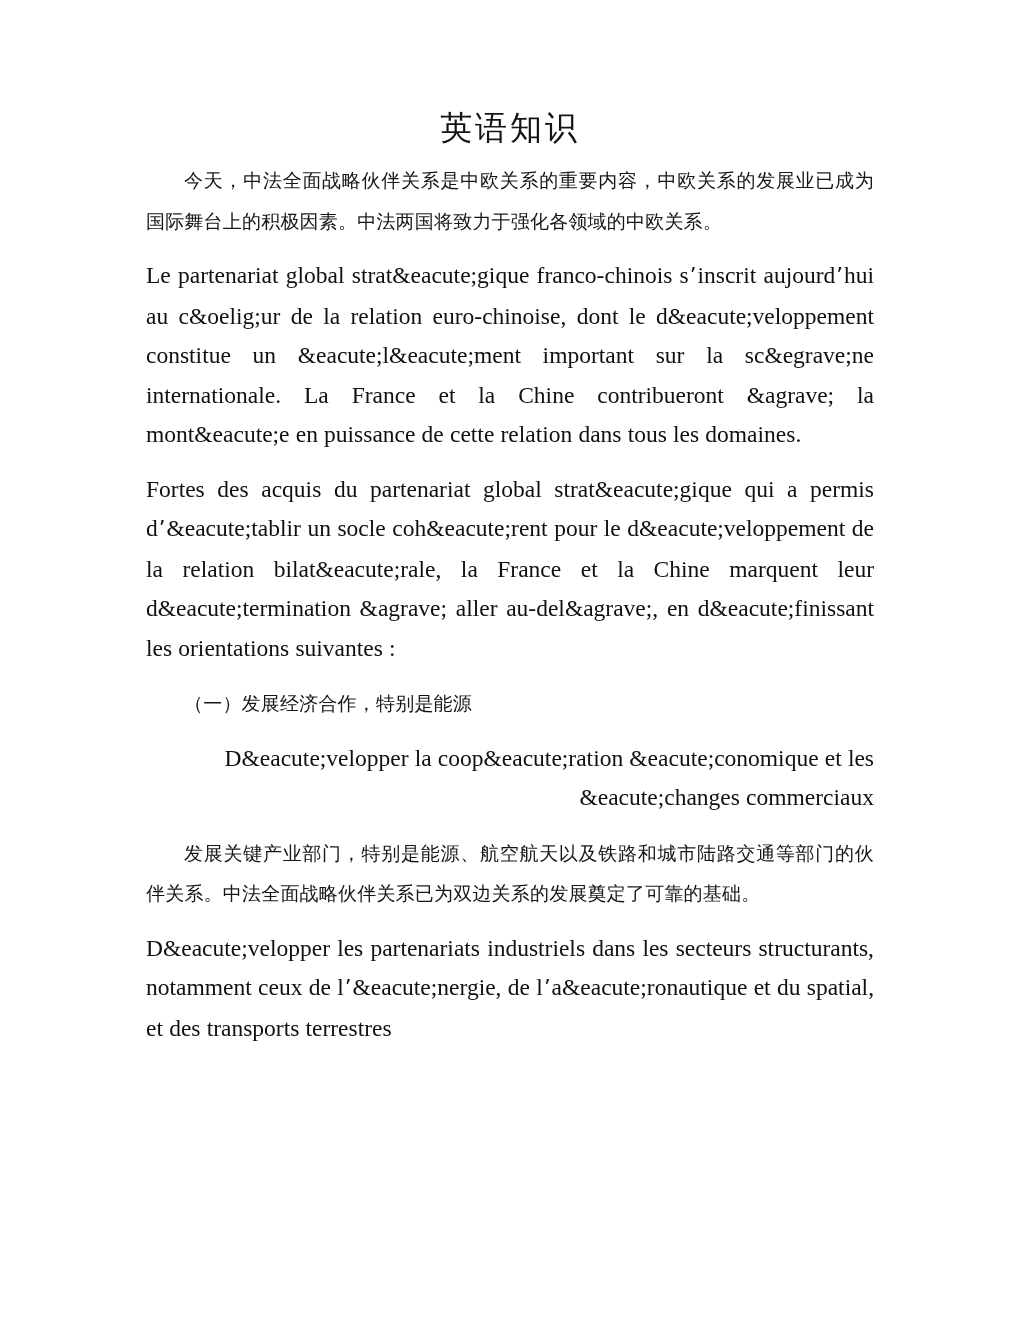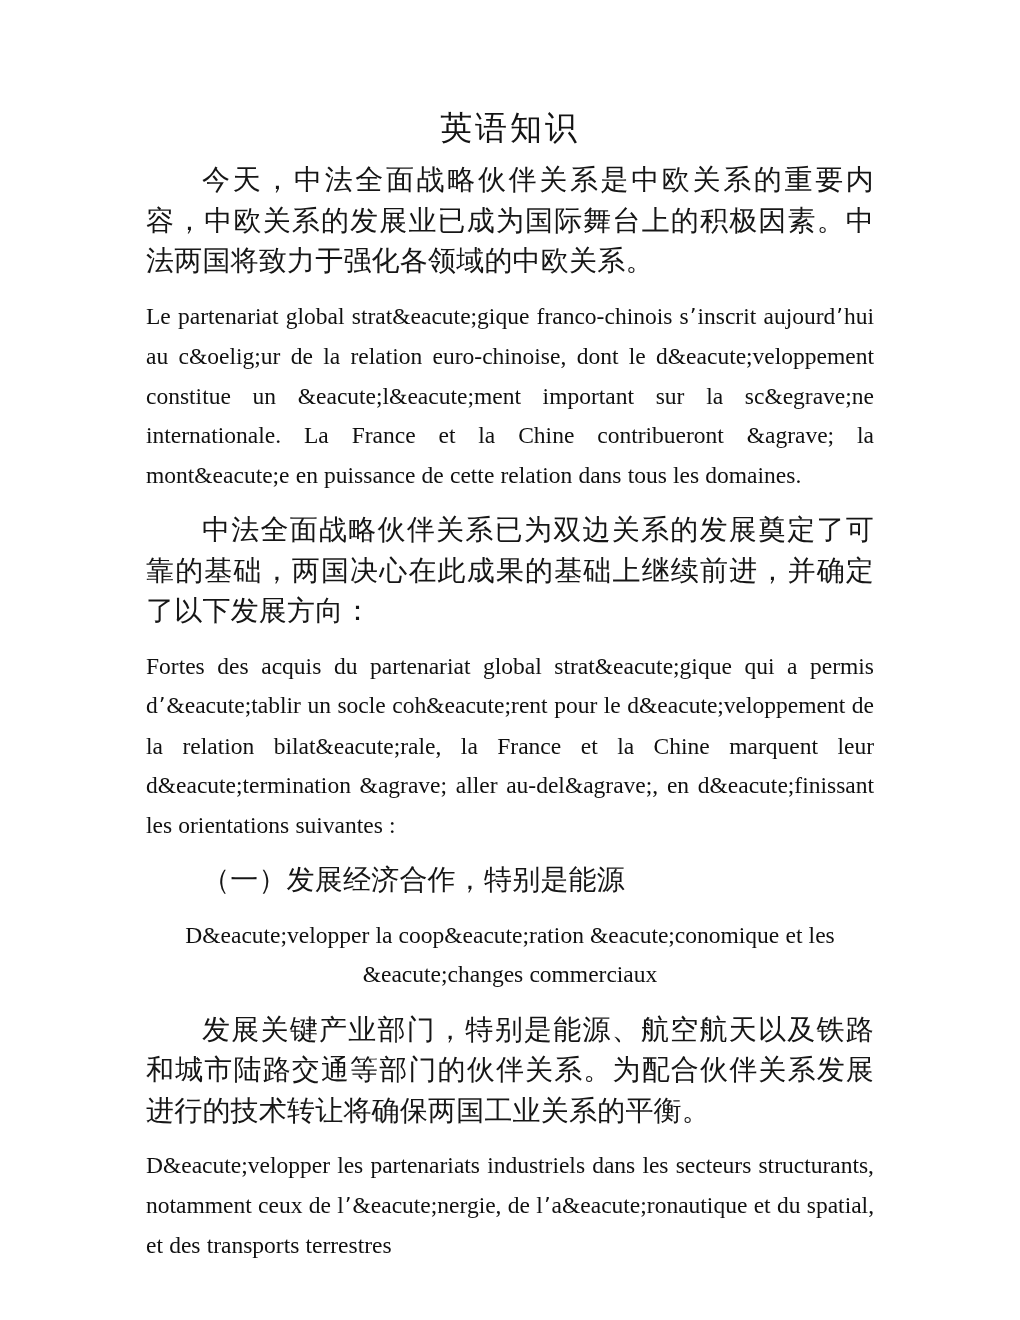--- a/index.html
+++ b/index.html
@@ -43,42 +43,42 @@
     letter-spacing: 3px;
     margin: 0 0 8px 0;
     color: #141414;
     transform: scaleX(0.97);
   }
 
   
   .cn {
     font-family: "DejaVu Sans", "Liberation Sans", sans-serif;
     font-weight: 300;
-    font-size: 28px;
+    font-size: 19px;
     line-height: 40.5px;
     text-align: justify;
     text-justify: inter-ideograph;
     text-indent: 2em;
     margin: 0;
     color: #161616;
     letter-spacing: 0.2px;
   }
 
   
   .fr {
     font-family: "Liberation Serif", "DejaVu Serif", serif;
     font-size: 23.5px;
     line-height: 39.5px;
     text-align: justify;
     text-justify: auto;
     margin: 0;
     color: #101010;
     word-spacing: 0.3px;
   }
-  .fr.last-flush { text-align: center; }
+  .fr.last-flush { text-align: right; }
 
   
   .apos {
     font-family: "DejaVu Sans", "Liberation Sans", sans-serif;
     font-size: 21px;
     padding: 0 1px;
   }
 
   
   .blk + .blk { margin-top: 15px; }
@@ -88,26 +88,25 @@
 
 <div class="page">
   <div class="content">
 
     <h1 class="doc-title"><span>英语知识</span></h1>
 
     <p class="cn blk">今天，中法全面战略伙伴关系是中欧关系的重要内容，中欧关系的发展业已成为国际舞台上的积极因素。中法两国将致力于强化各领域的中欧关系。</p>
 
     <p class="fr blk"><span>Le partenariat global strat&amp;eacute;gique franco-chinois s</span><span class="apos">’</span><span>inscrit aujourd</span><span class="apos">’</span><span>hui au c&amp;oelig;ur de la relation euro-chinoise, dont le d&amp;eacute;veloppement constitue un &amp;eacute;l&amp;eacute;ment important sur la sc&amp;egrave;ne internationale. La France et la Chine contribueront &amp;agrave; la mont&amp;eacute;e en puissance de cette relation dans tous les domaines.</span></p>
 
-    <p class="cn blk">中法全面战略伙伴关系已为双边关系的发展奠定了可靠的基础，两国决心在此成果的基础上继续前进，并确定了以下发展方向：</p>
 
     <p class="fr blk"><span>Fortes des acquis du partenariat global strat&amp;eacute;gique qui a permis d</span><span class="apos">’</span><span>&amp;eacute;tablir un socle coh&amp;eacute;rent pour le d&amp;eacute;veloppement de la relation bilat&amp;eacute;rale, la France et la Chine marquent leur d&amp;eacute;termination &amp;agrave; aller au-del&amp;agrave;, en d&amp;eacute;finissant les orientations suivantes :</span></p>
 
     <p class="cn blk">（一）发展经济合作，特别是能源</p>
 
     <p class="fr blk last-flush">D&amp;eacute;velopper la coop&amp;eacute;ration &amp;eacute;conomique et les &amp;eacute;changes commerciaux</p>
 
-    <p class="cn blk">发展关键产业部门，特别是能源、航空航天以及铁路和城市陆路交通等部门的伙伴关系。为配合伙伴关系发展进行的技术转让将确保两国工业关系的平衡。</p>
+    <p class="cn blk">发展关键产业部门，特别是能源、航空航天以及铁路和城市陆路交通等部门的伙伴关系。中法全面战略伙伴关系已为双边关系的发展奠定了可靠的基础。</p>
 
     <p class="fr blk"><span>D&amp;eacute;velopper les partenariats industriels dans les secteurs structurants, notamment ceux de l</span><span class="apos">’</span><span>&amp;eacute;nergie, de l</span><span class="apos">’</span><span>a&amp;eacute;ronautique et du spatial, et des transports terrestres</span></p>
 
   </div>
 </div>
 
 </body></html>

